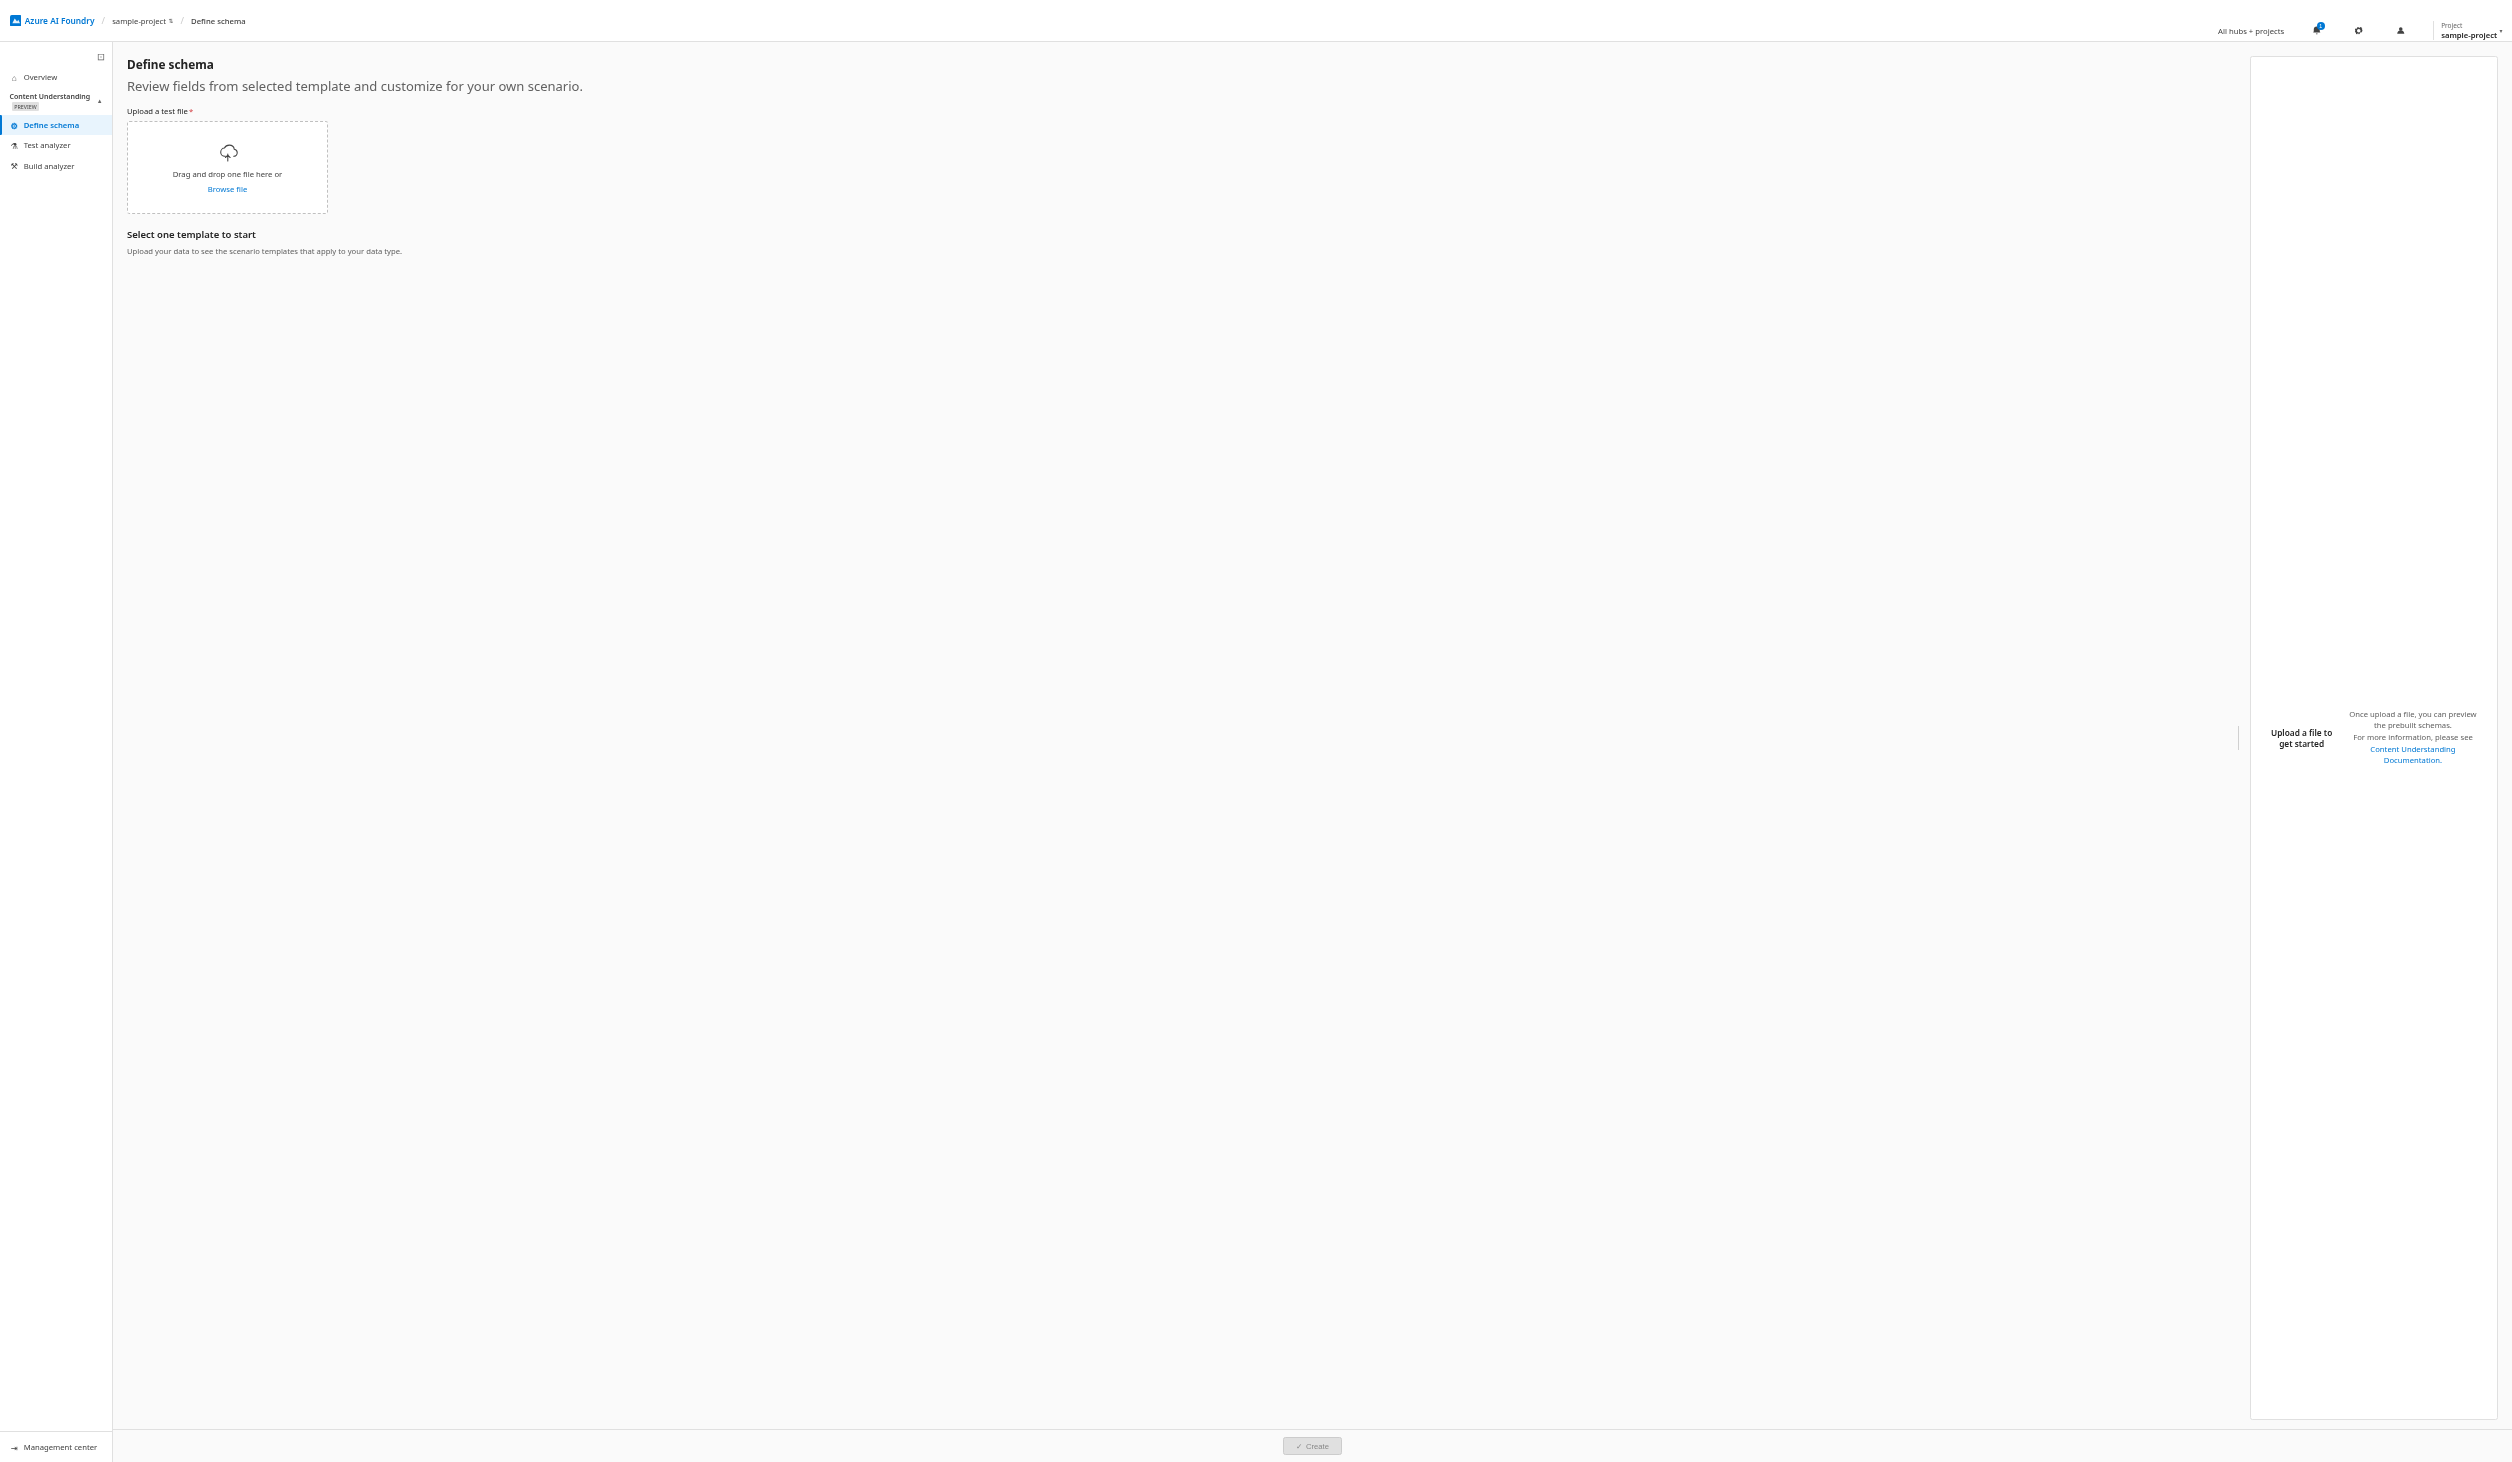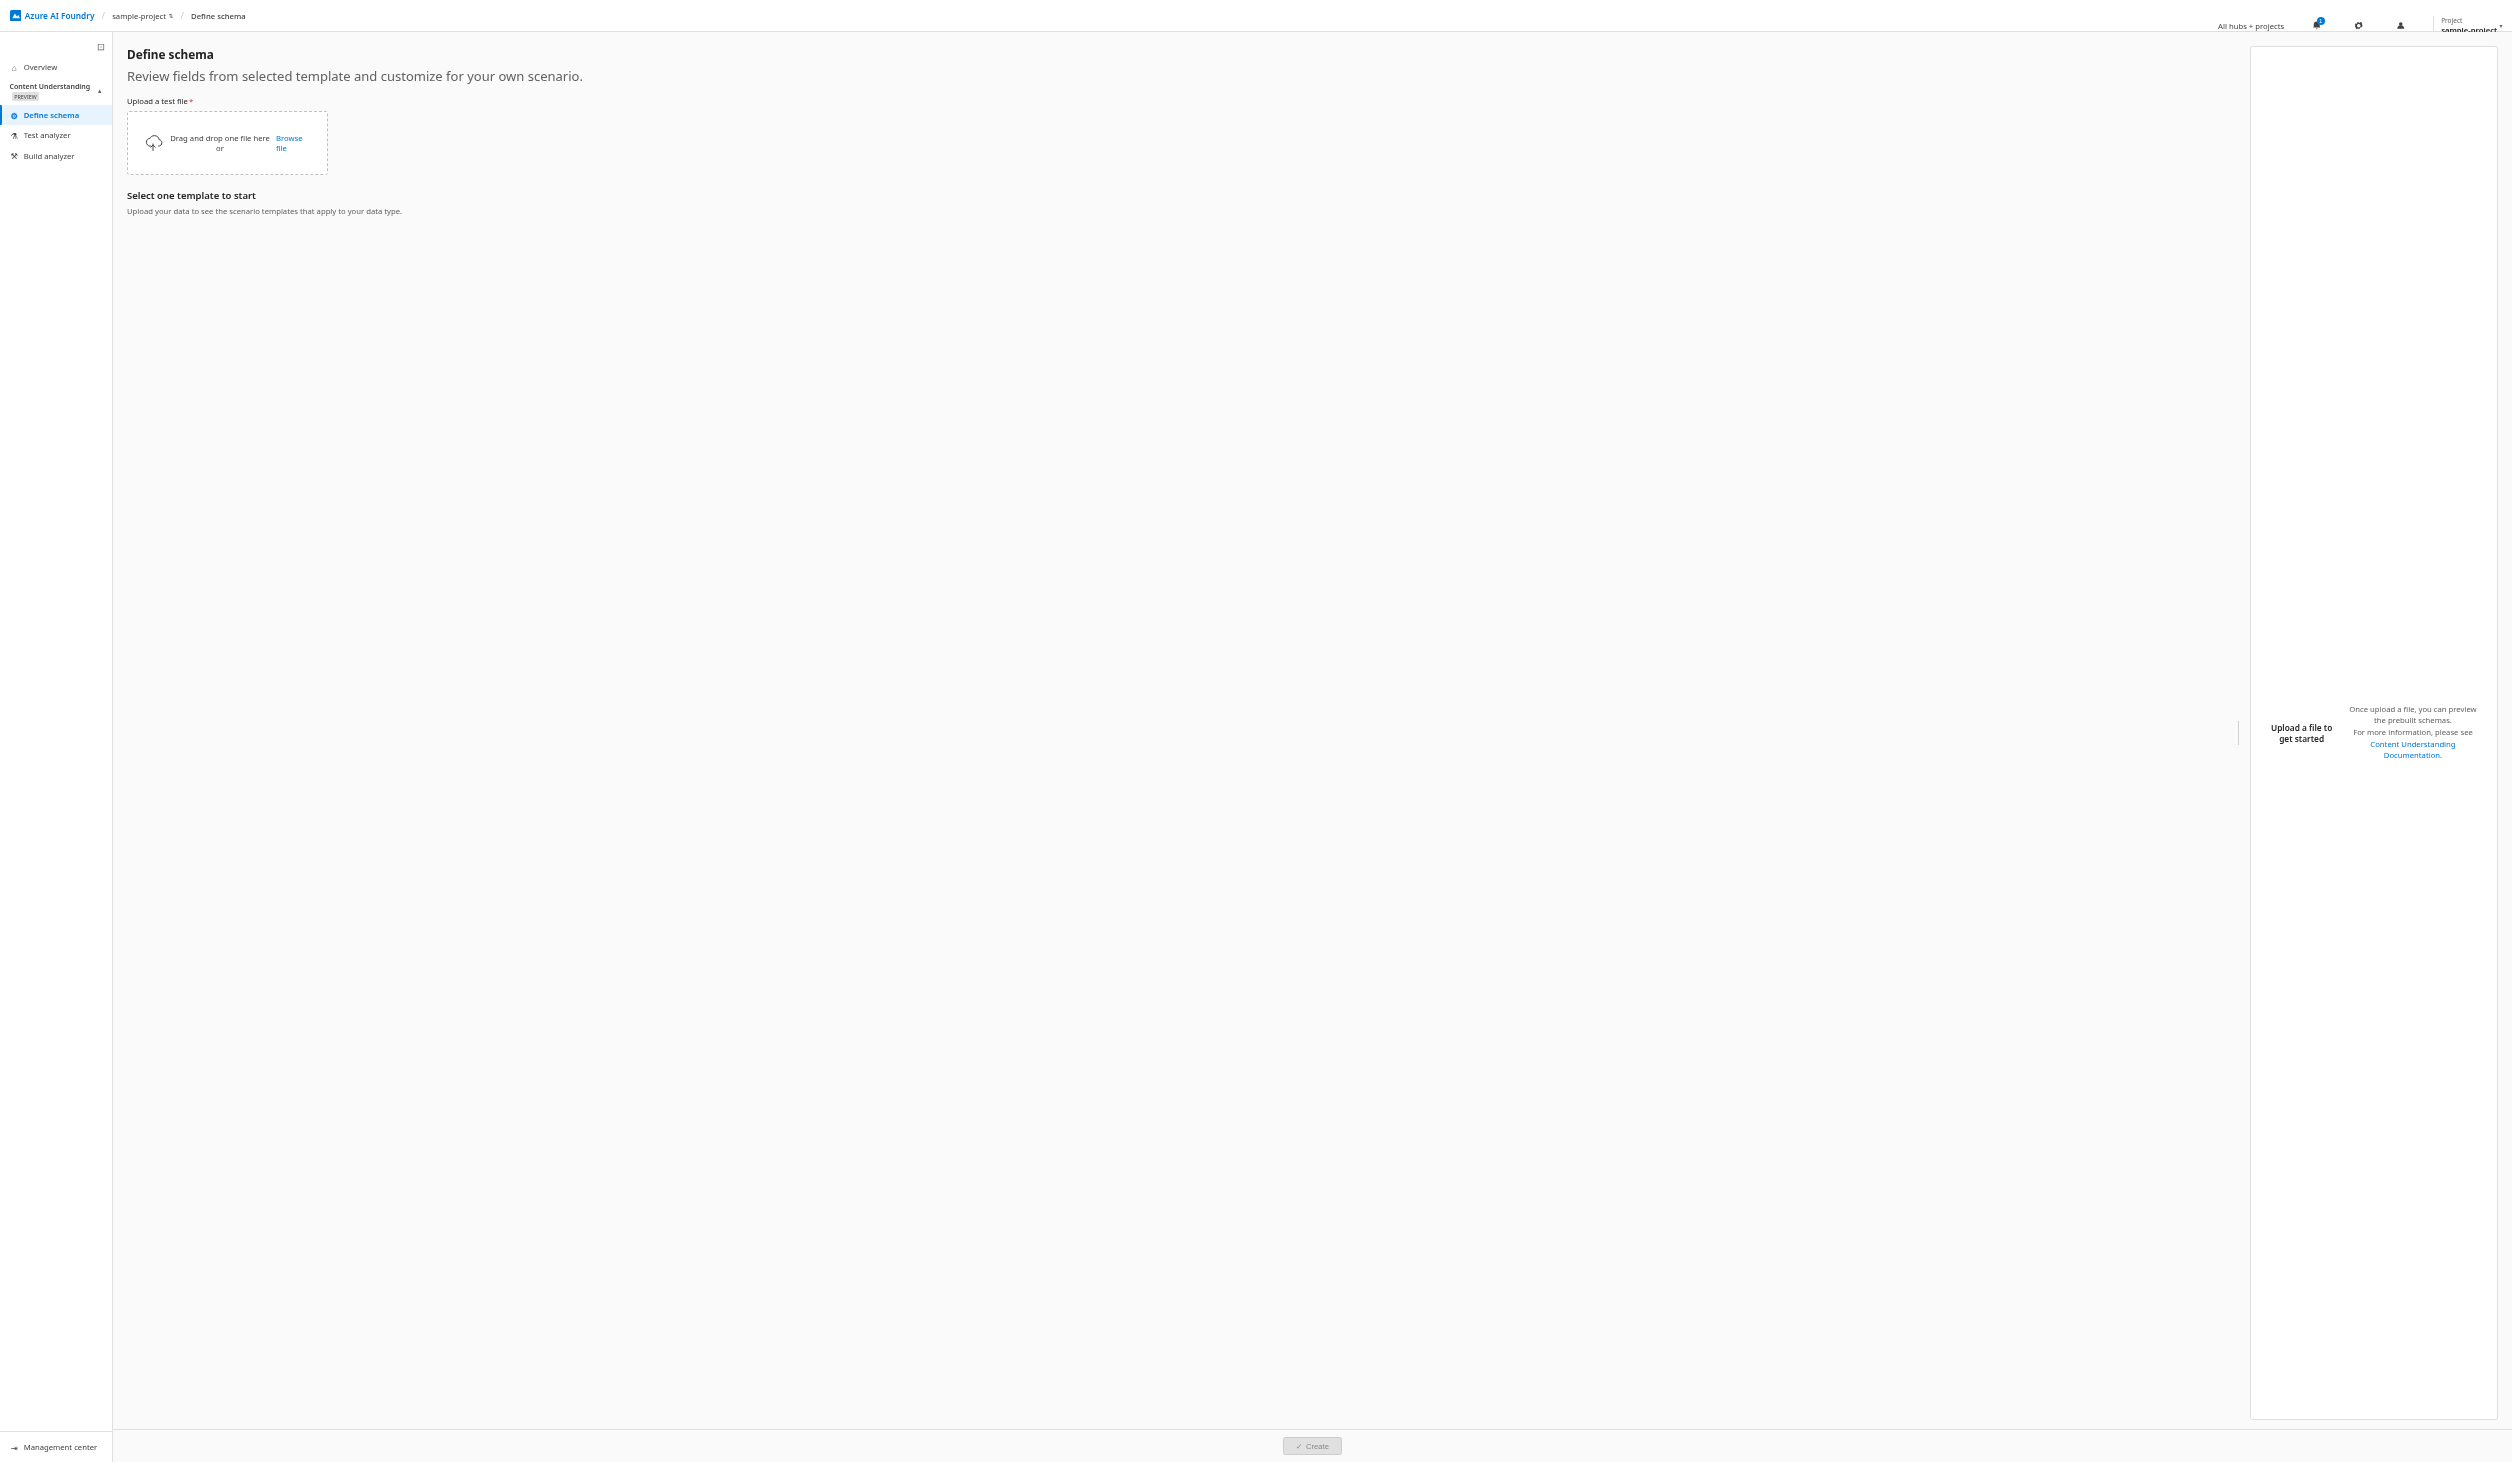--- a/index.html
+++ b/index.html
@@ -2,21 +2,21 @@
 <html style="font-size:9.5px"><head>
   <meta charset="utf-8">
   <style>
     * { box-sizing: border-box; margin: 0; padding: 0; }
     body { font-family: 'Segoe UI', system-ui, sans-serif; font-size: 8.3px; color: #242424; background: #f5f5f5; height: 100vh; display: flex; flex-direction: column; }
 
     
     .topbar {
       display: flex; align-items: center; justify-content: space-between;
       background: #fff; border-bottom: 0.6px solid #e0e0e0;
-      padding: 0 9.5px; height: 32px; flex-shrink: 0;
+      padding: 0 9.5px; height: 42px; flex-shrink: 0;
     }
     .topbar-left { display: flex; align-items: center; gap: 4.7px; }
     .topbar-brand { display: flex; align-items: center; gap: 3.5px; font-weight: 600; font-size: 8.3px; color: #0078d4; }
     .topbar-brand-icon { width: 11.8px; height: 11.8px; }
     .topbar-sep { color: #ccc; font-size: 9.5px; margin: 0 2.4px; }
     .topbar-project { display: flex; align-items: center; gap: 2.4px; color: #424242; font-size: 7.7px; }
     .topbar-project-icon { font-size: 5.9px; color: #666; }
     .topbar-breadcrumb { color: #424242; font-size: 7.7px; font-weight: 500; }
     .topbar-right { display: flex; align-items: center; gap: 23px; margin-top: 20px; }
     .topbar-allhubs { font-size: 7.7px; color: #424242; cursor: pointer; }
@@ -78,21 +78,21 @@
     .left-panel { flex: 1; display: flex; flex-direction: column; overflow-y: auto; min-width: 0; }
     .page-title { font-size: 11.8px; font-weight: 700; color: #242424; margin-bottom: 4.7px; }
     .page-subtitle { font-size: 13px; color: #616161; margin-bottom: 11.8px; }
     .section-label { font-size: 7.7px; color: #242424; margin-bottom: 4.7px; }
     .required-star { color: #d13438; margin-left: 1.2px; }
 
     
     .upload-area {
       border: 0.9px dashed #c0c0c0; border-radius: 2.4px;
       background: #fff; padding: 19px 14px;
-      display: flex; flex-direction: row; align-items: center; justify-content: center;
+      display: flex; flex-direction: column; align-items: center; justify-content: center;
       gap: 4.7px; width: 201px; cursor: pointer;
       margin-bottom: 14px;
     }
     .upload-text { font-size: 7.7px; color: #424242; text-align: center; }
     .upload-browse-link { color: #0078d4; cursor: pointer; text-decoration: none; font-size: 7.7px; }
 
     
     .template-title { font-size: 9.5px; font-weight: 600; color: #242424; margin-bottom: 4.7px; }
     .template-subtitle { font-size: 7.7px; color: #616161; }
 

